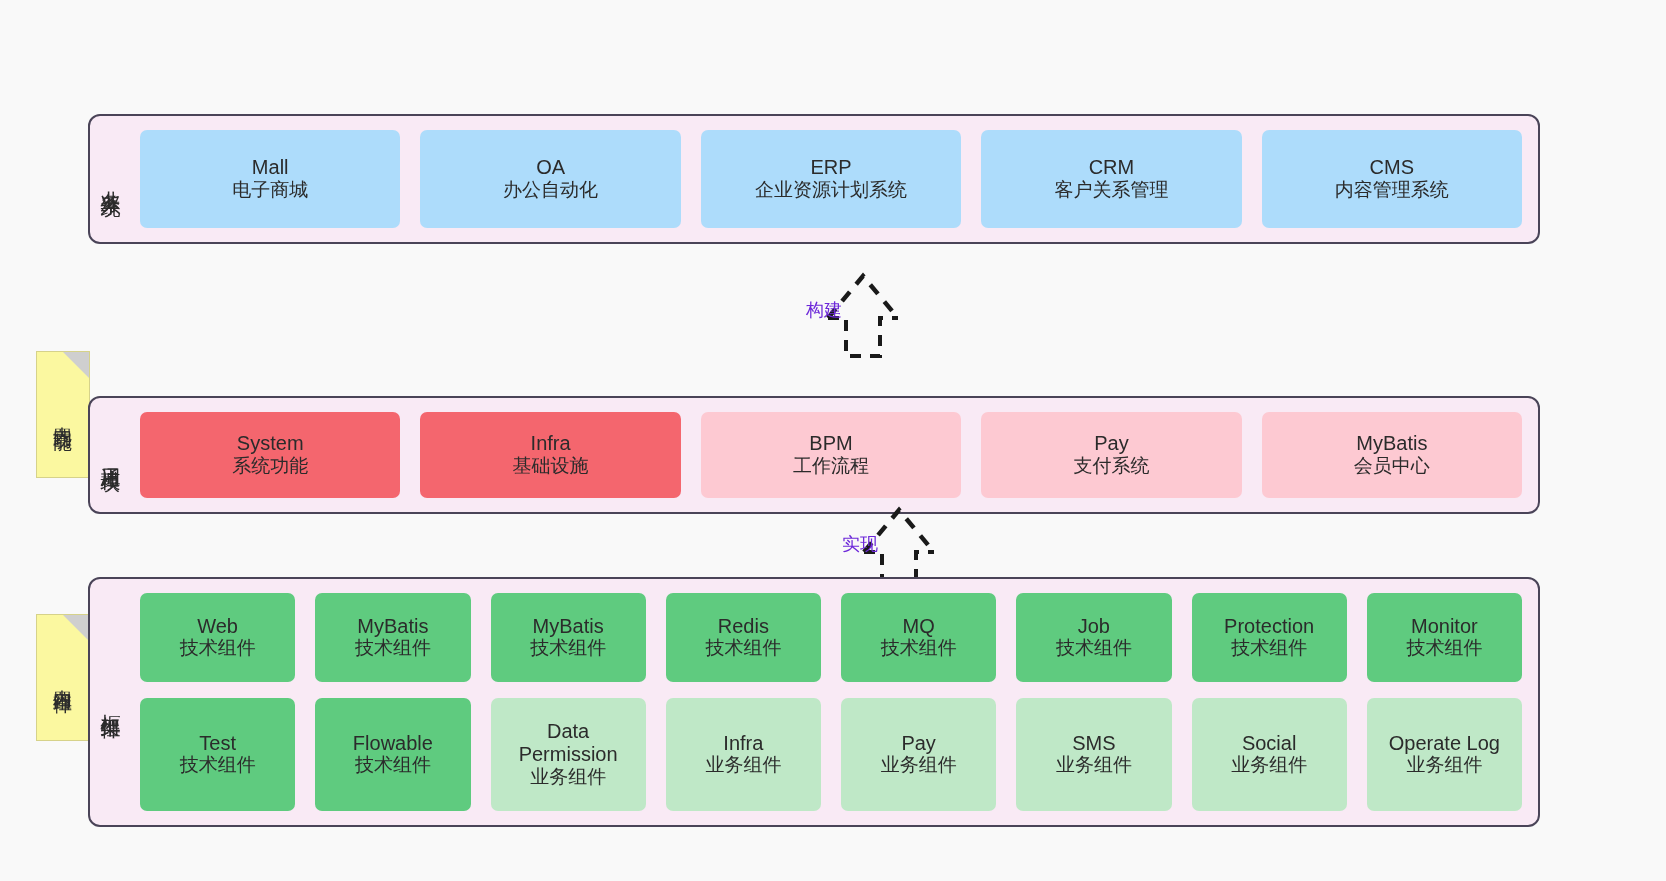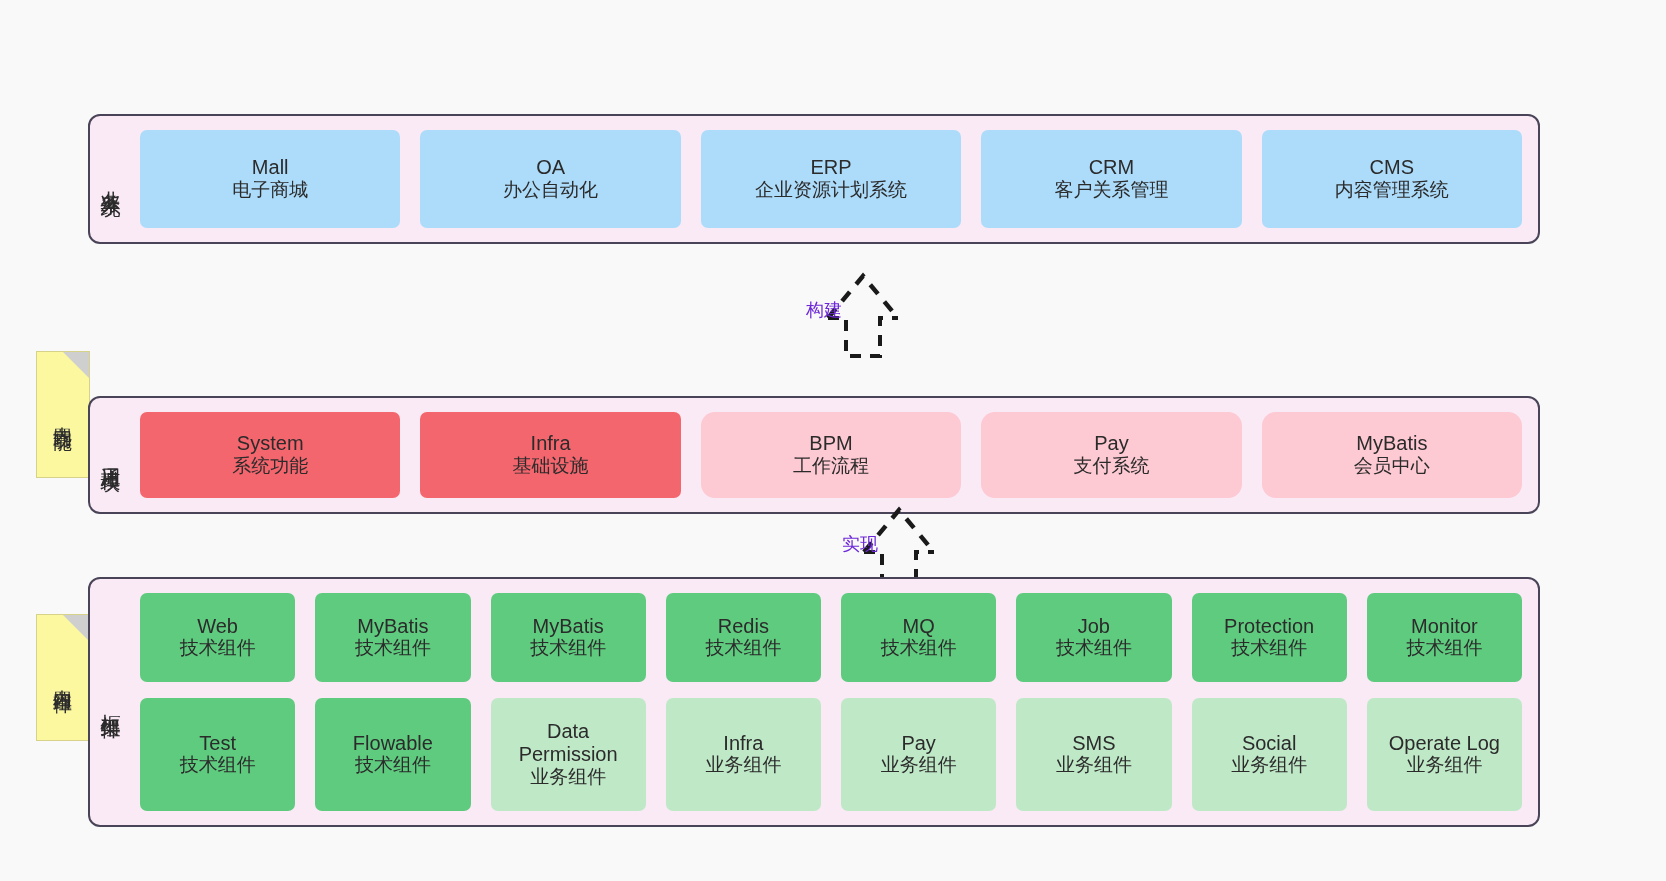--- a/index.html
+++ b/index.html
@@ -59,21 +59,21 @@
     color: #2B2B2B;
     line-height: 1.18;
     padding: 4px 6px;
     min-width: 0;
   }
   .card .t1 { font-size: 20px; white-space: normal; }
   .card .t2 { font-size: 19px; font-family: Liberation Mono, monospace; }
 
   .blue  { background: #ADDCFB; }
   .red   { background: #F4666E; }
-  .pink  { background: #FDC9D2; border-radius: 14px; }
+  .pink  { background: #FDC9D2; }
   .green { background: #5FCB7F; }
   .lgreen{ background: #BFE8C7; }
 
   
   .sticky {
     position: absolute;
     background: #FBF8A0;
     border: 1px solid #D6D28A;
     width: 54px;
     display: flex;

